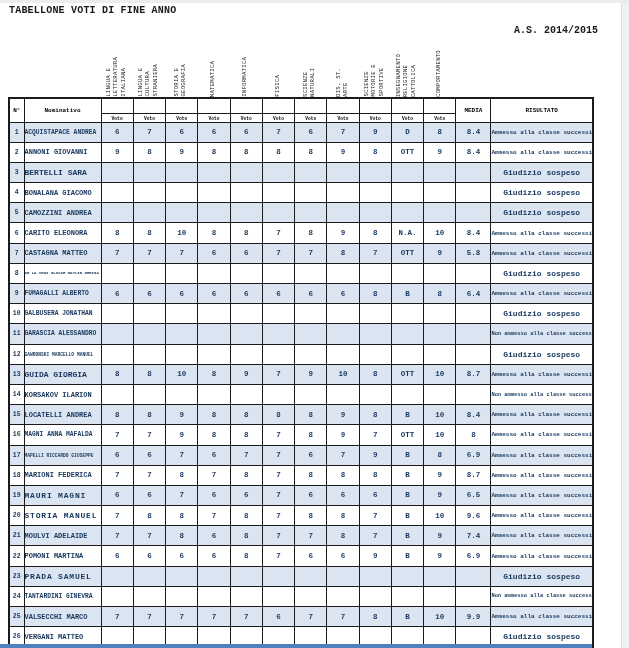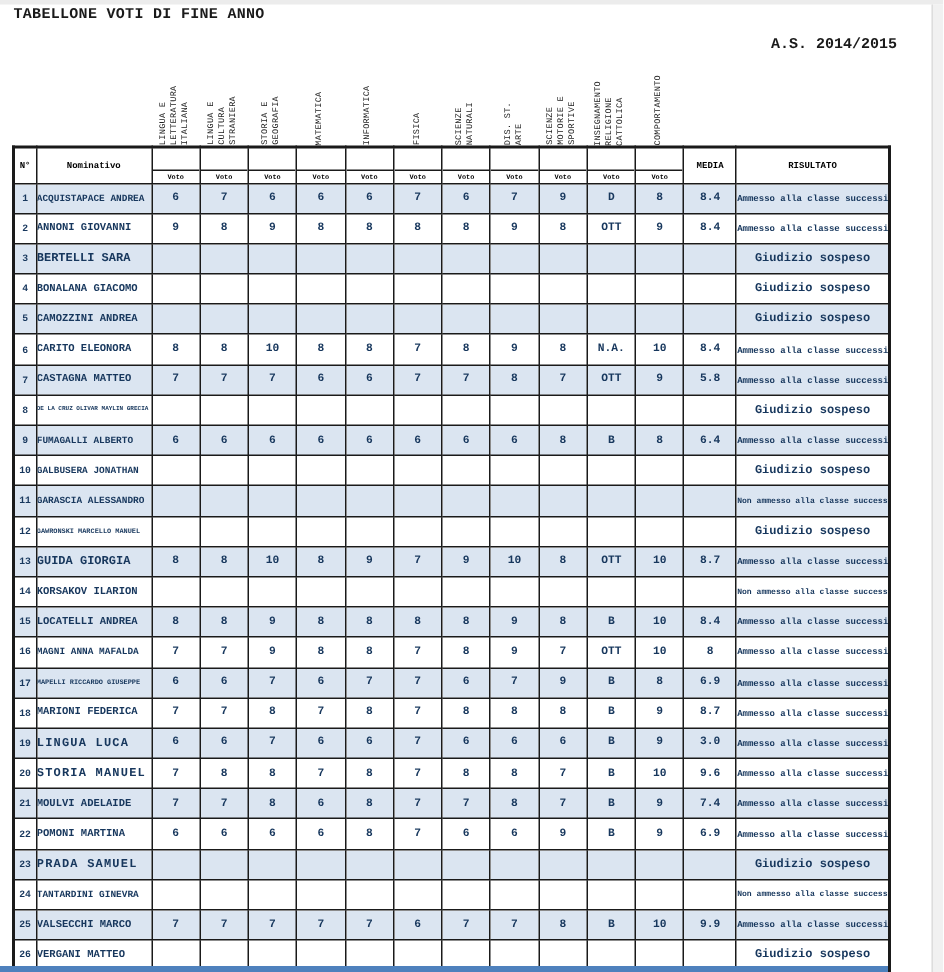--- a/index.html
+++ b/index.html
@@ -461,33 +461,33 @@
           <td class="c-vote">8</td>
           <td class="c-vote">8</td>
           <td class="c-vote">8</td>
           <td class="c-vote">B</td>
           <td class="c-vote">9</td>
           <td class="c-media">8.7</td>
           <td class="c-ris" style="font-size: 6px;">Ammesso alla classe successiva</td>
         </tr>
         <tr>
           <td class="c-num">19</td>
-          <td class="c-name" style="font-size: 8px; letter-spacing: 0.8px;">LINGUA LUCA</td>
-          <td class="c-vote">6</td>
-          <td class="c-vote">6</td>
-          <td class="c-vote">7</td>
-          <td class="c-vote">6</td>
-          <td class="c-vote">6</td>
-          <td class="c-vote">7</td>
-          <td class="c-vote">6</td>
-          <td class="c-vote">6</td>
-          <td class="c-vote">6</td>
-          <td class="c-vote">B</td>
-          <td class="c-vote">9</td>
-          <td class="c-media">3.0</td>
+          <td class="c-name" style="font-size: 8px; letter-spacing: 0.8px;">MAURI MAGNI</td>
+          <td class="c-vote">6</td>
+          <td class="c-vote">6</td>
+          <td class="c-vote">7</td>
+          <td class="c-vote">6</td>
+          <td class="c-vote">6</td>
+          <td class="c-vote">7</td>
+          <td class="c-vote">6</td>
+          <td class="c-vote">6</td>
+          <td class="c-vote">6</td>
+          <td class="c-vote">B</td>
+          <td class="c-vote">9</td>
+          <td class="c-media">6.5</td>
           <td class="c-ris" style="font-size: 6px;">Ammesso alla classe successiva</td>
         </tr>
         <tr>
           <td class="c-num">20</td>
           <td class="c-name" style="font-size: 8px; letter-spacing: 0.8px;">STORIA MANUEL</td>
           <td class="c-vote">7</td>
           <td class="c-vote">8</td>
           <td class="c-vote">8</td>
           <td class="c-vote">7</td>
           <td class="c-vote">8</td>

